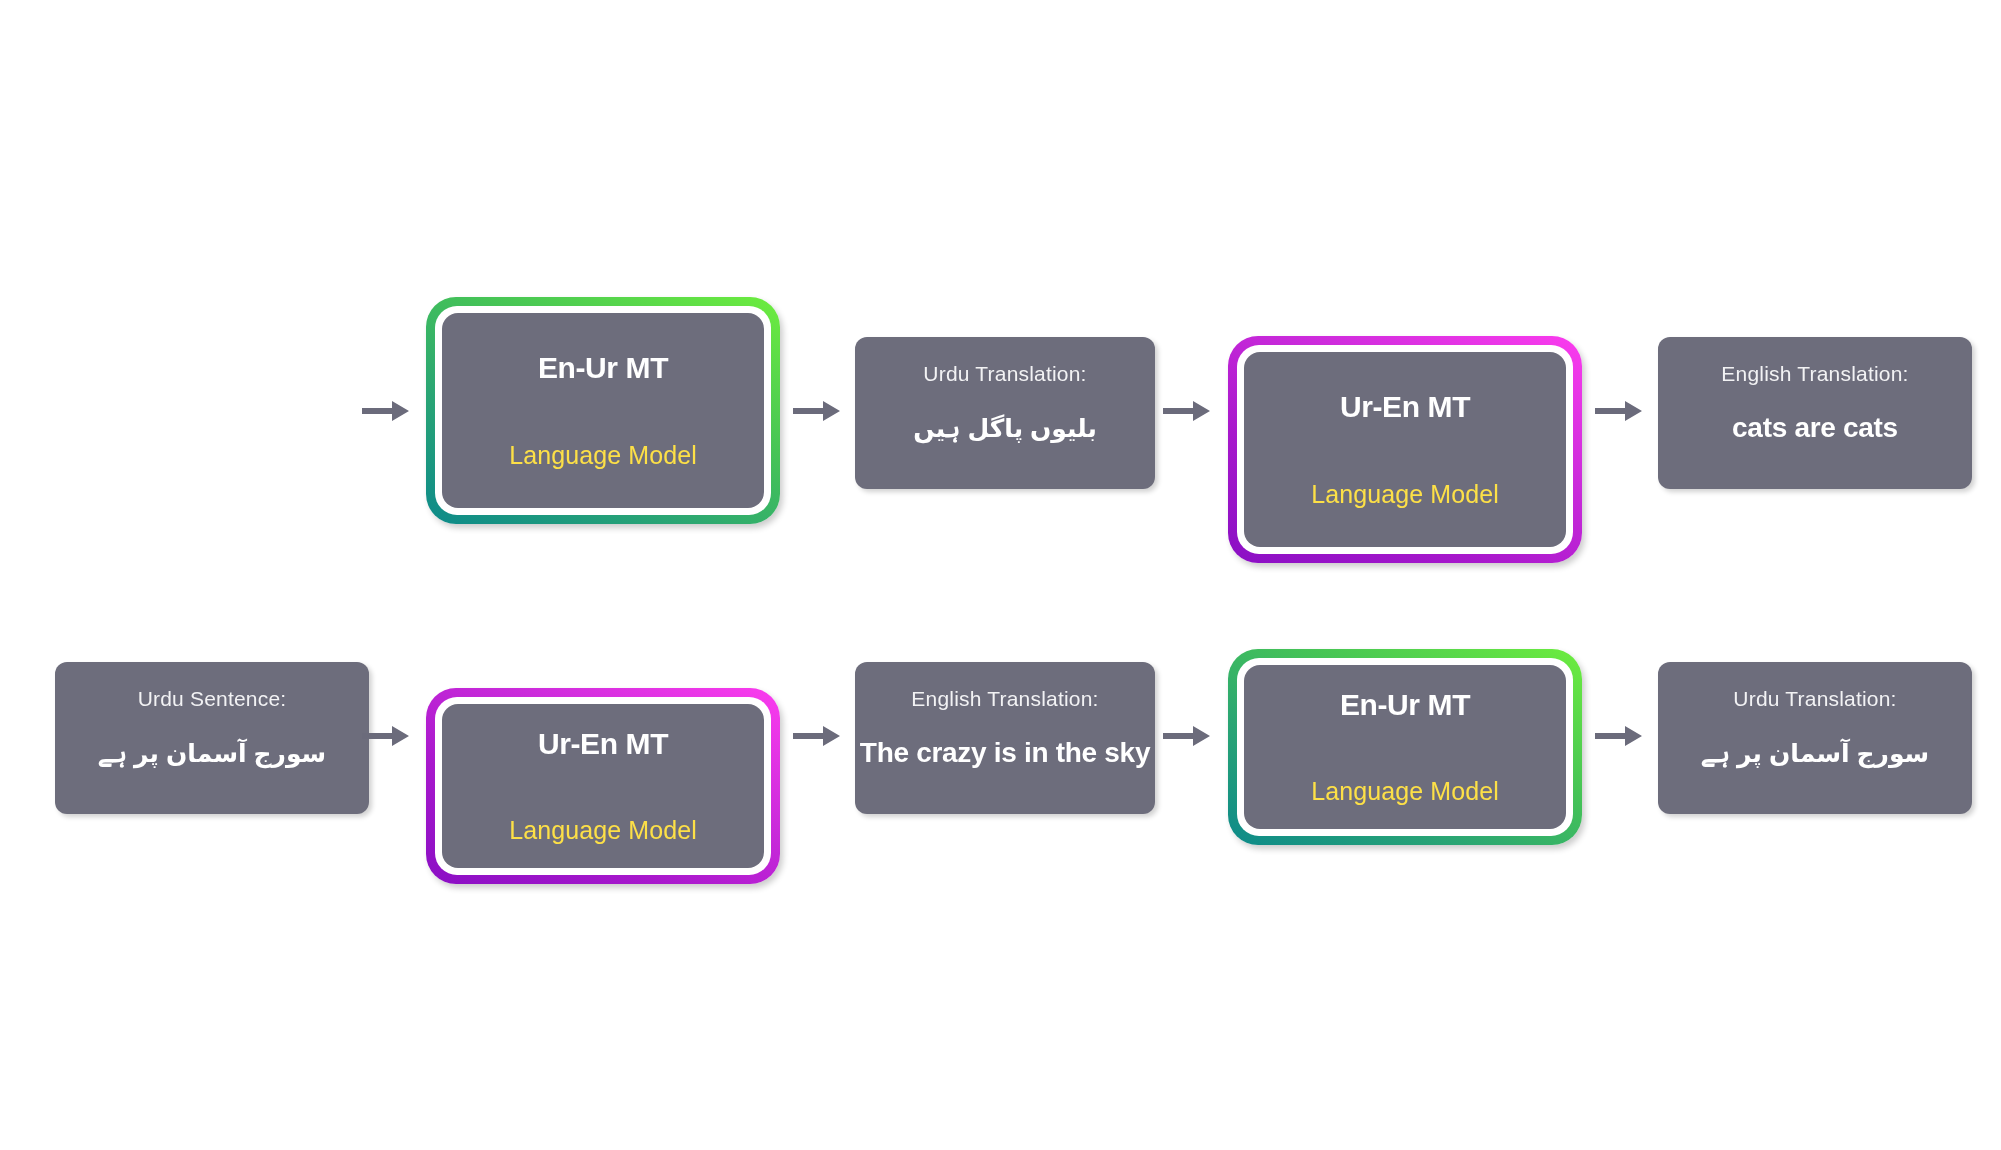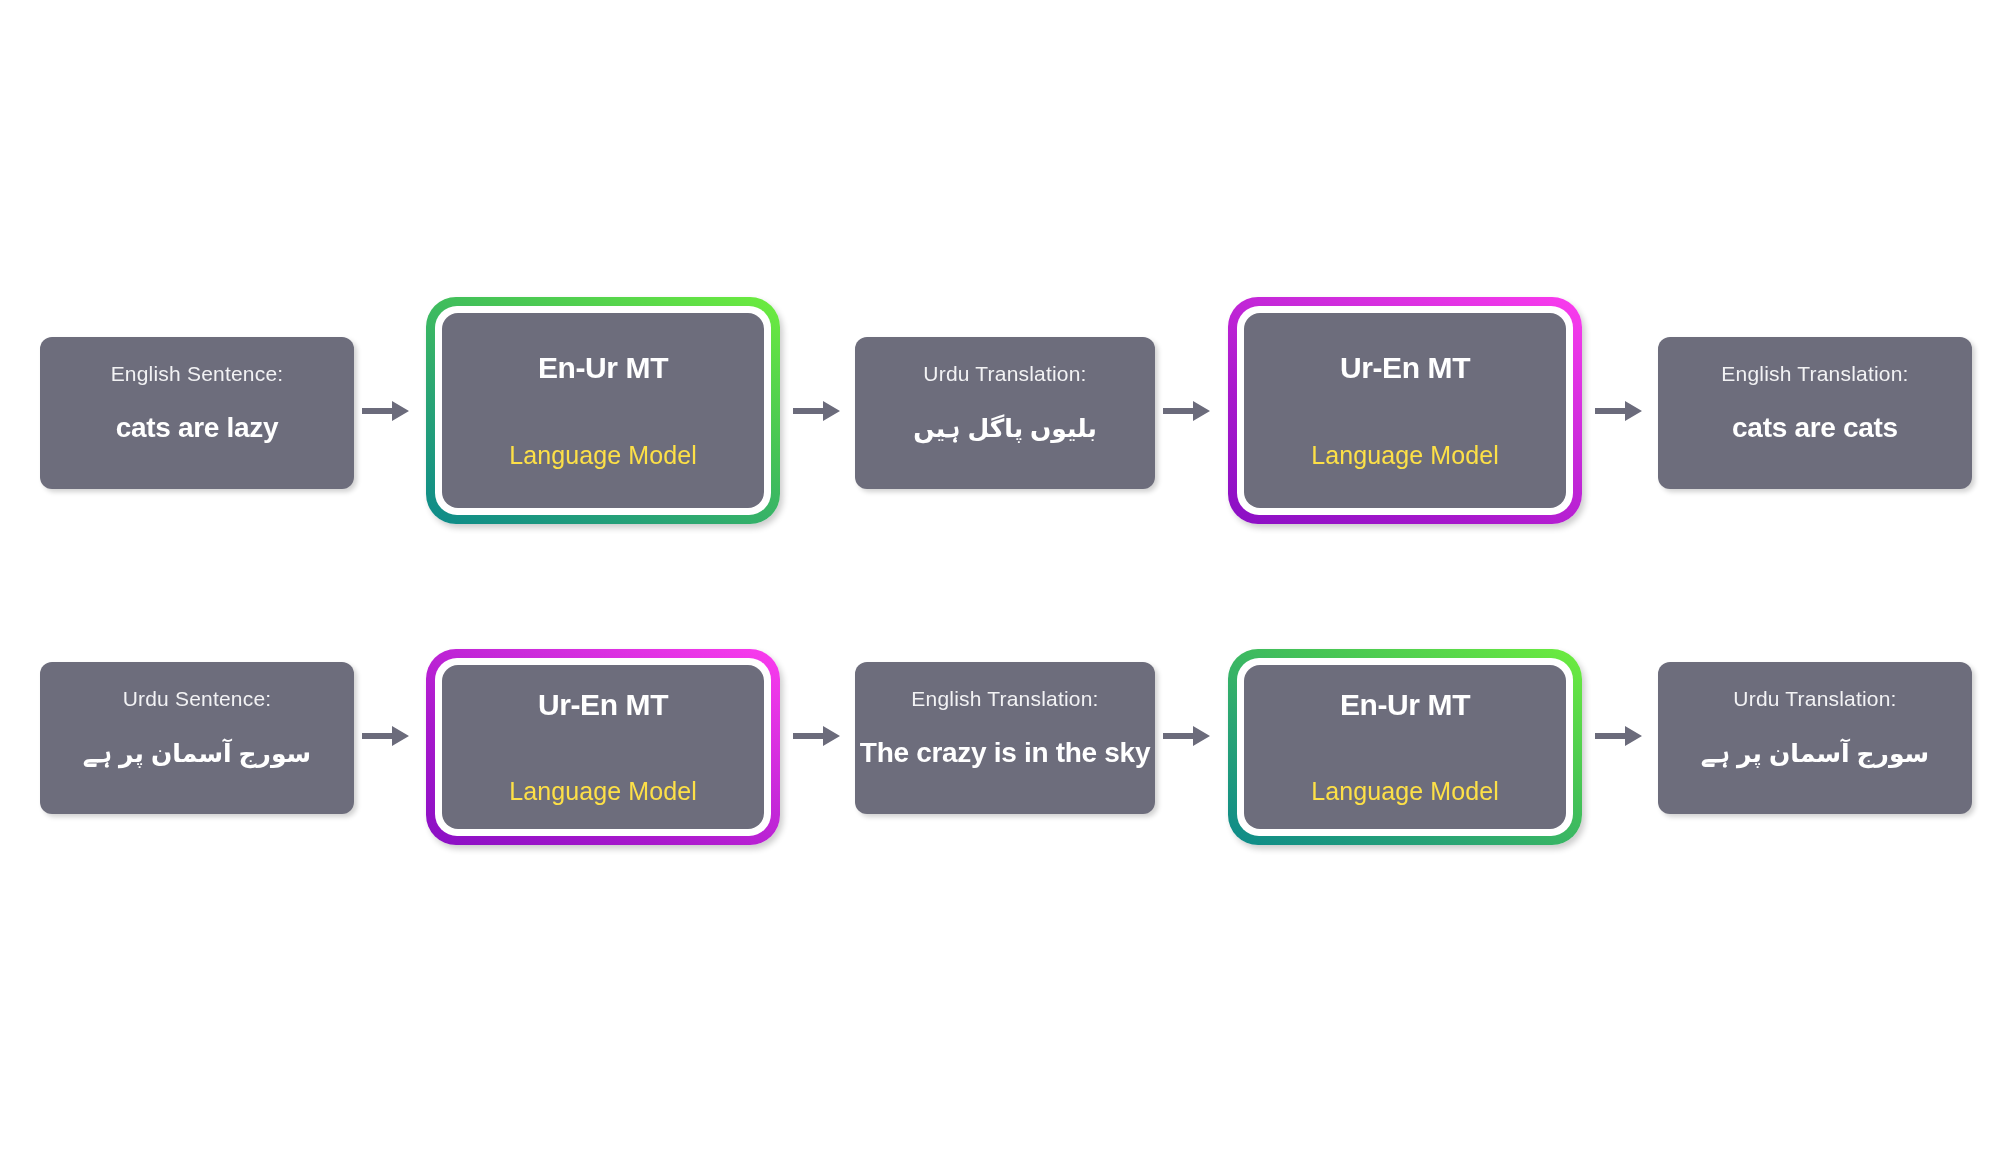--- a/index.html
+++ b/index.html
@@ -105,39 +105,36 @@
     margin-top: 6px;
     white-space: nowrap;
   }
 
   
   .grad-green {
     background: linear-gradient(28deg, #0d8a8a 0%, #2aa574 32%, #46c456 62%, #6ded3e 100%);
   }
   .grad-purple {
     background: linear-gradient(28deg, #8a0fc4 0%, #a818cc 32%, #c92ada 62%, #fb3cee 100%);
+    margin-top: 39px;
   }
 
   
   .arrow {
     position: absolute;
     width: 48px;
     height: 26px;
   }
   .arrow svg { display: block; }
 </style>
 </head>
 <body>
 
 <div id="canvas">
 
-  <div class="data-box" style="left:40px; top:337px; width:314px; height:152px;">
-    <div class="caption">English Sentence:</div>
-    <div class="value">cats are lazy</div>
-  </div>
 
   <div class="arrow" style="left:362px; top:398px;">
     <svg width="48" height="26" viewBox="0 0 48 26">
       <path d="M0 10 H30 V3 L47 13 L30 23 V16 H0 Z" fill="#6b6b7b"></path>
     </svg>
   </div>
 
   <div class="model-box grad-green" style="left:426px; top:297px; width:354px; height:227px;">
     <div class="white-ring">
       <div class="inner">
@@ -177,21 +174,21 @@
     <svg width="48" height="26" viewBox="0 0 48 26">
       <path d="M0 10 H30 V3 L47 13 L30 23 V16 H0 Z" fill="#6b6b7b"></path>
     </svg>
   </div>
 
   <div class="data-box" style="left:1658px; top:337px; width:314px; height:152px;">
     <div class="caption">English Translation:</div>
     <div class="value">cats are cats</div>
   </div>
 
-  <div class="data-box" style="left:40px; top:662px; width:314px; height:152px;">
+  <div class="data-box" style="left:55px; top:662px; width:314px; height:152px;">
     <div class="caption">Urdu Sentence:</div>
     <div class="value urdu">سورج آسمان پر ہے</div>
   </div>
 
   <div class="arrow" style="left:362px; top:723px;">
     <svg width="48" height="26" viewBox="0 0 48 26">
       <path d="M0 10 H30 V3 L47 13 L30 23 V16 H0 Z" fill="#6b6b7b"></path>
     </svg>
   </div>
 

